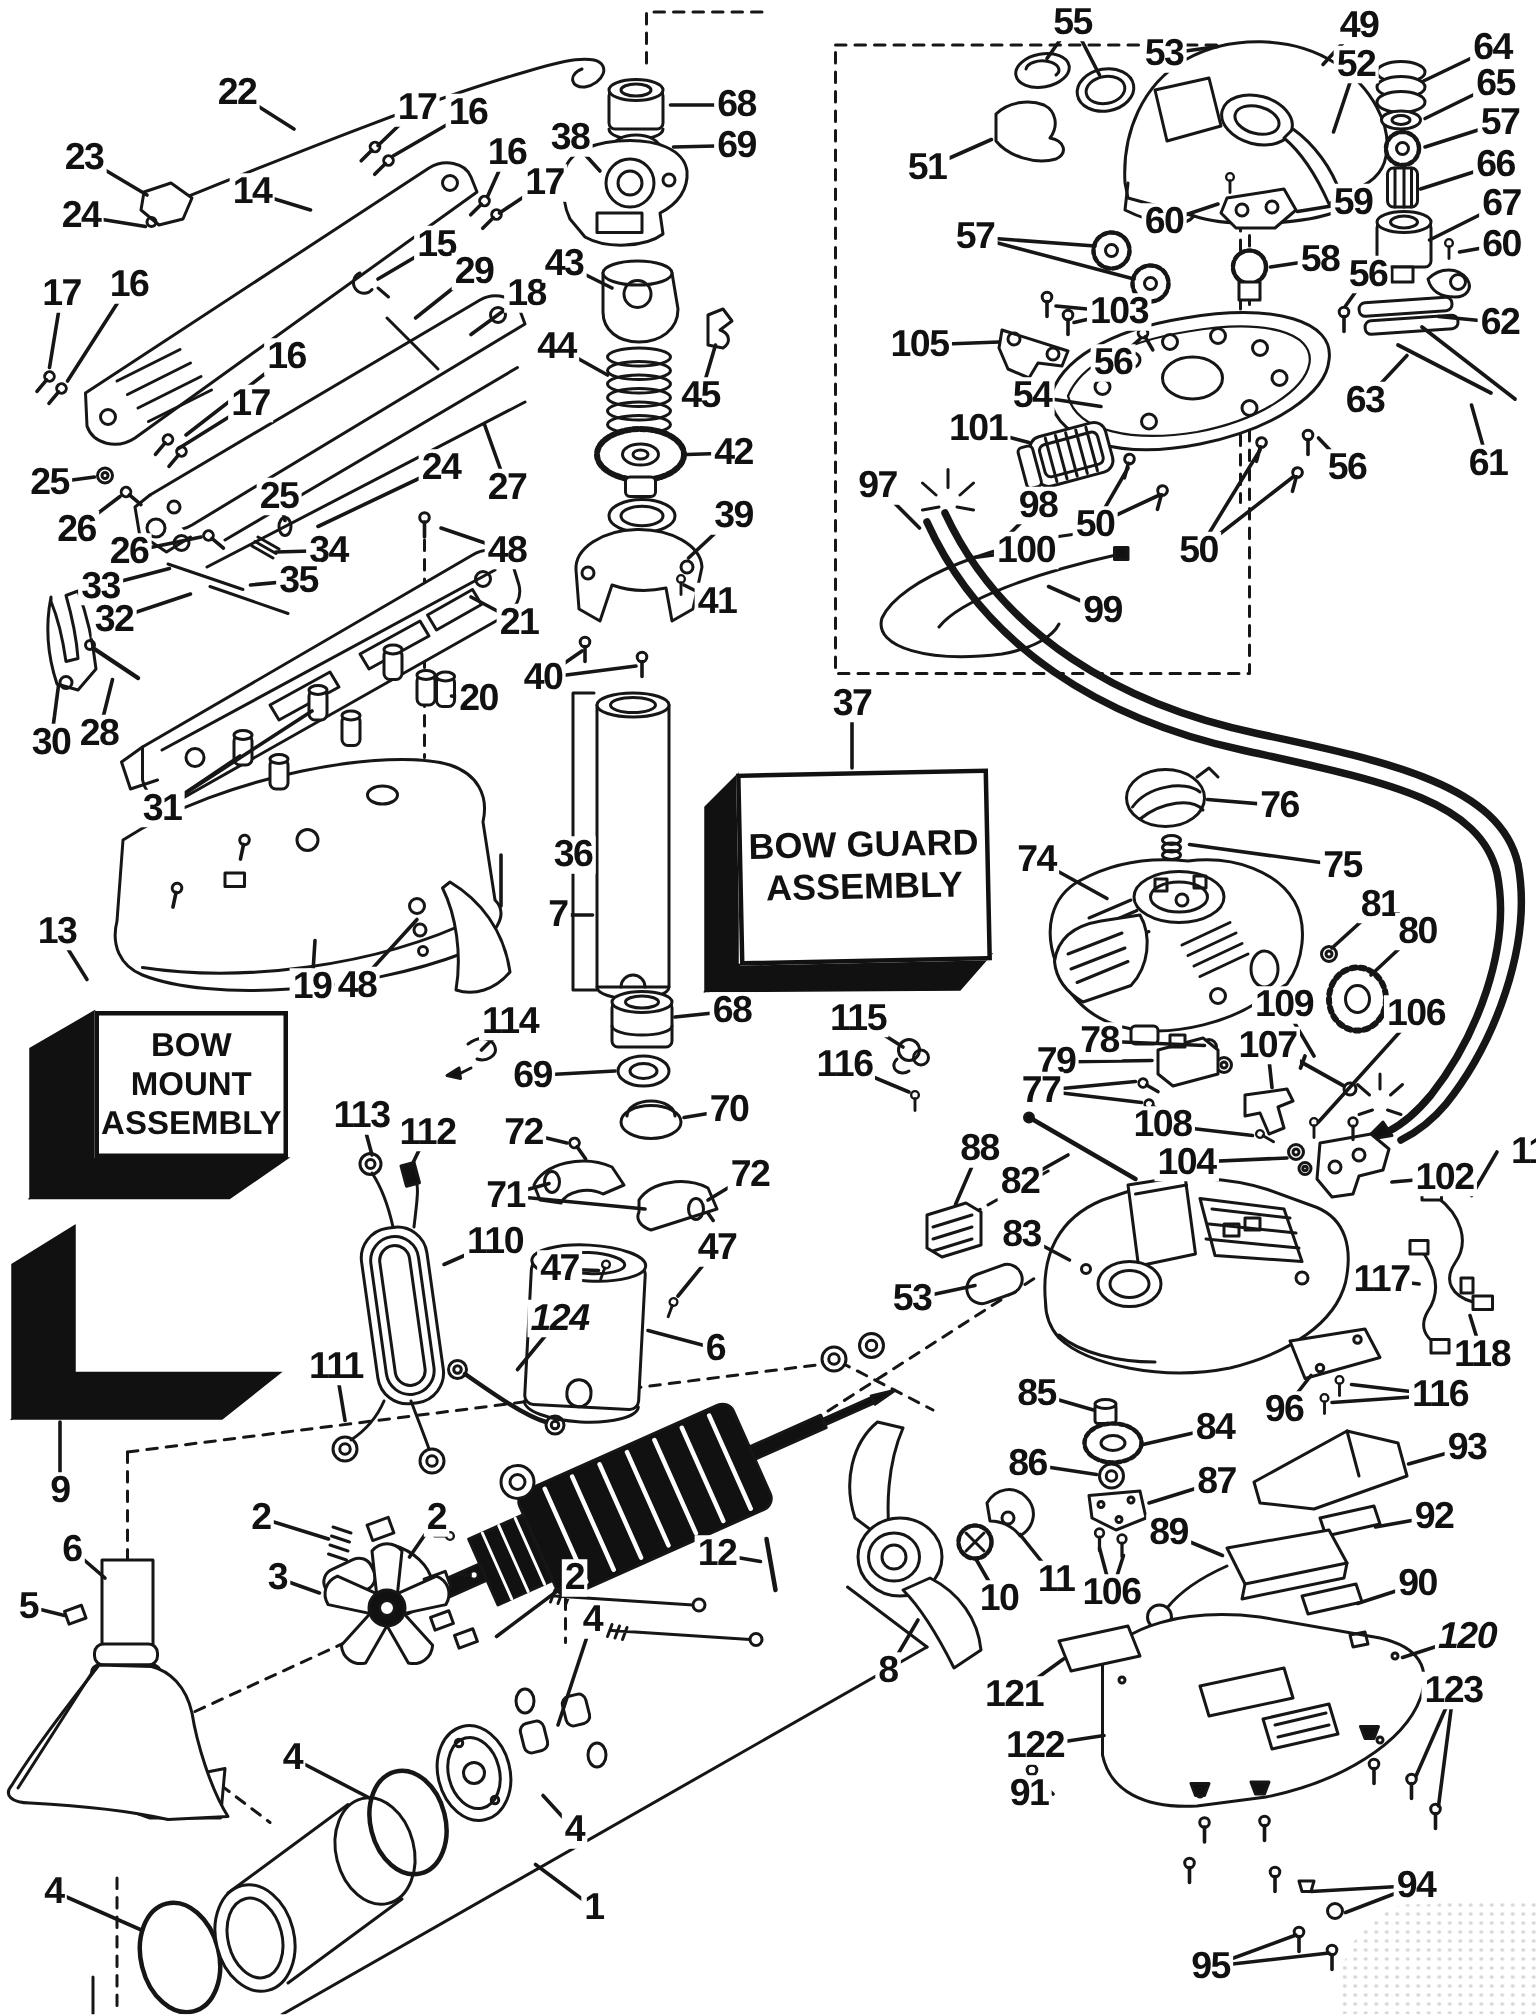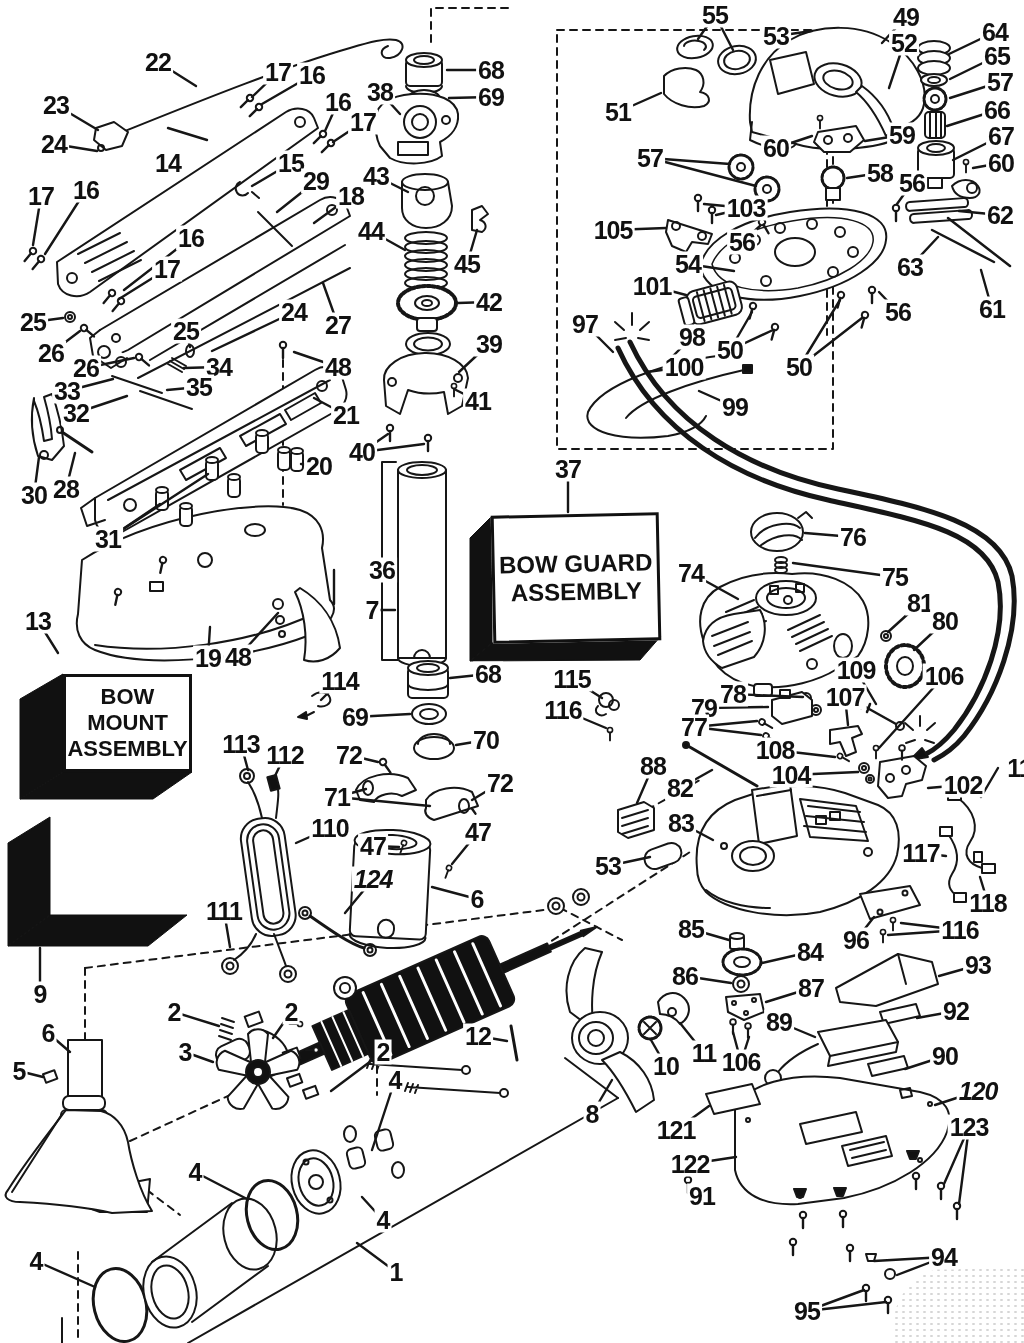--- a/index.html
+++ b/index.html
@@ -717,21 +717,21 @@
 </div>
 
 <div class="speckle"></div>
 
 <div id="labels">
       <div class="lbl" style="left: 158px; top: 62px;">22</div>
       <div class="lbl" style="left: 278px; top: 72px;">17</div>
       <div class="lbl" style="left: 312px; top: 75px;">16</div>
       <div class="lbl" style="left: 56px; top: 105px;">23</div>
       <div class="lbl" style="left: 54px; top: 144px;">24</div>
-      <div class="lbl" style="left: 168px; top: 128px; margin-top: 35px;">14</div>
+      <div class="lbl" style="left: 168px; top: 128px;">14</div>
       <div class="lbl" style="left: 338px; top: 102px;">16</div>
       <div class="lbl" style="left: 363px; top: 122px;">17</div>
       <div class="lbl" style="left: 380px; top: 92px;">38</div>
       <div class="lbl" style="left: 491px; top: 70px;">68</div>
       <div class="lbl" style="left: 491px; top: 97px;">69</div>
       <div class="lbl" style="left: 291px; top: 163px;">15</div>
       <div class="lbl" style="left: 316px; top: 181px;">29</div>
       <div class="lbl" style="left: 351px; top: 196px;">18</div>
       <div class="lbl" style="left: 376px; top: 176px;">43</div>
       <div class="lbl" style="left: 41px; top: 196px;">17</div>
@@ -804,21 +804,21 @@
       <div class="lbl" style="left: 810px; top: 952px;">84</div>
       <div class="lbl" style="left: 685px; top: 976px;">86</div>
       <div class="lbl" style="left: 811px; top: 988px;">87</div>
       <div class="lbl" style="left: 666px; top: 1066px;">10</div>
       <div class="lbl" style="left: 704px; top: 1053px;">11</div>
       <div class="lbl" style="left: 592px; top: 1114px;">8</div>
       <div class="lbl" style="left: 741px; top: 1062px;">106</div>
       <div class="lbl" style="left: 779px; top: 1022px;">89</div>
       <div class="lbl" style="left: 676px; top: 1130px;">121</div>
       <div class="lbl" style="left: 690px; top: 1164px;">122</div>
-      <div class="lbl" style="left: 702px; top: 1196px;">91</div>
+      <div class="lbl" style="left: 686px; top: 1196px;">91</div>
       <div class="lbl" style="left: 856px; top: 940px;">96</div>
       <div class="lbl" style="left: 960px; top: 930px;">116</div>
       <div class="lbl" style="left: 978px; top: 965px;">93</div>
       <div class="lbl" style="left: 956px; top: 1011px;">92</div>
       <div class="lbl" style="left: 945px; top: 1056px;">90</div>
       <div class="lbl" style="left: 978px; top: 1091px; font-style: italic;">120</div>
       <div class="lbl" style="left: 969px; top: 1127px;">123</div>
       <div class="lbl" style="left: 944px; top: 1257px;">94</div>
       <div class="lbl" style="left: 807px; top: 1311px;">95</div>
       <div class="lbl" style="left: 988px; top: 903px;">118</div>

